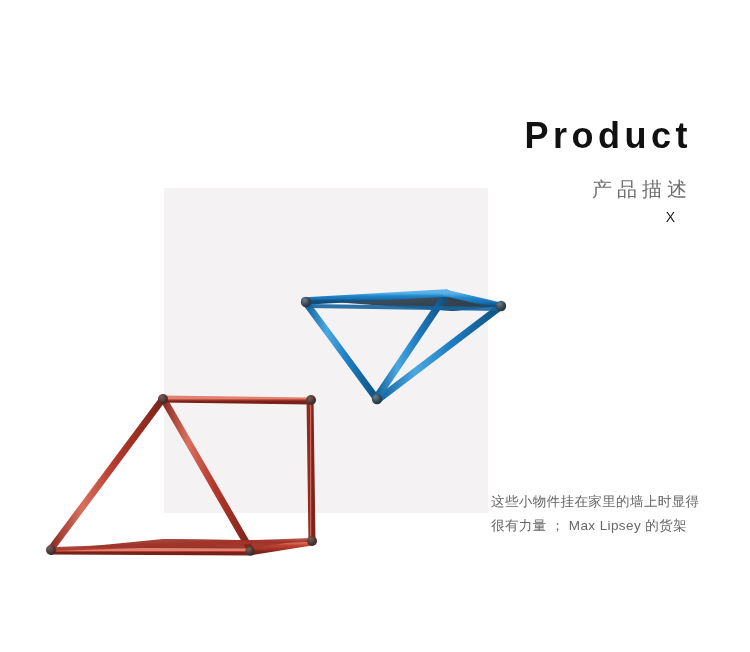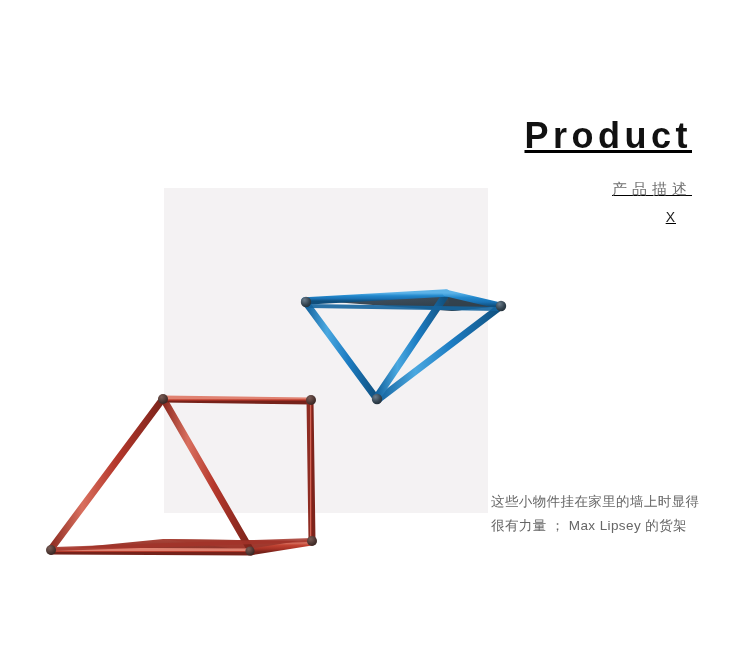--- a/index.html
+++ b/index.html
@@ -40,33 +40,32 @@
     height: 652px;
   }
 
   
   #text-column {
     position: absolute;
     right: 58px;
     top: 112px;
     width: 430px;
     text-align: right;
-    text-decoration: underline;
   }
   .headline {
     font-size: 36px;
     font-weight: bold;
     color: #111111;
     letter-spacing: 4.5px;
     line-height: 48px;
     white-space: nowrap;
   }
   #subtitle-cn {
     margin-top: 16px;
-    font-size: 15px;
+    font-size: 20px;
     color: #6f6f6f;
     letter-spacing: 5px;
     line-height: 26px;
     font-weight: normal;
   }
   #subtitle-mark {
     margin-top: 6px;
     font-size: 14px;
     color: #222222;
     letter-spacing: 1px;

